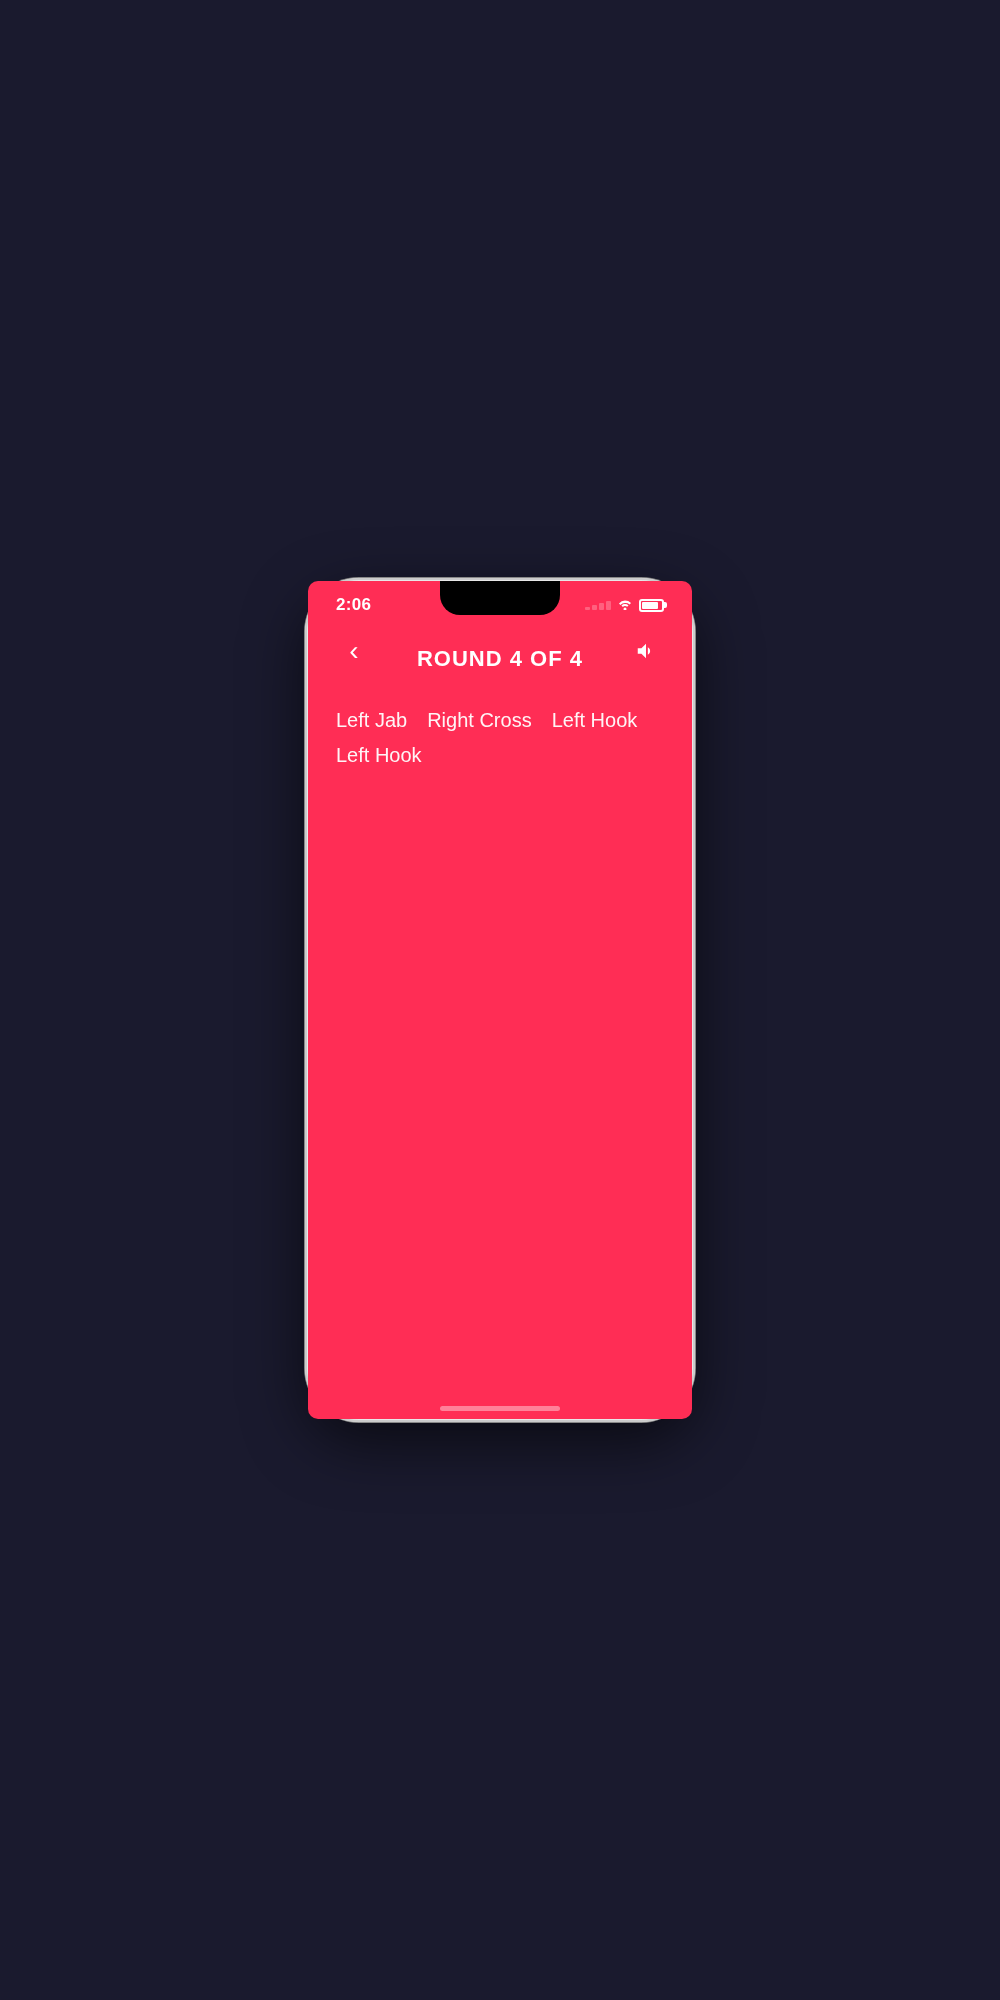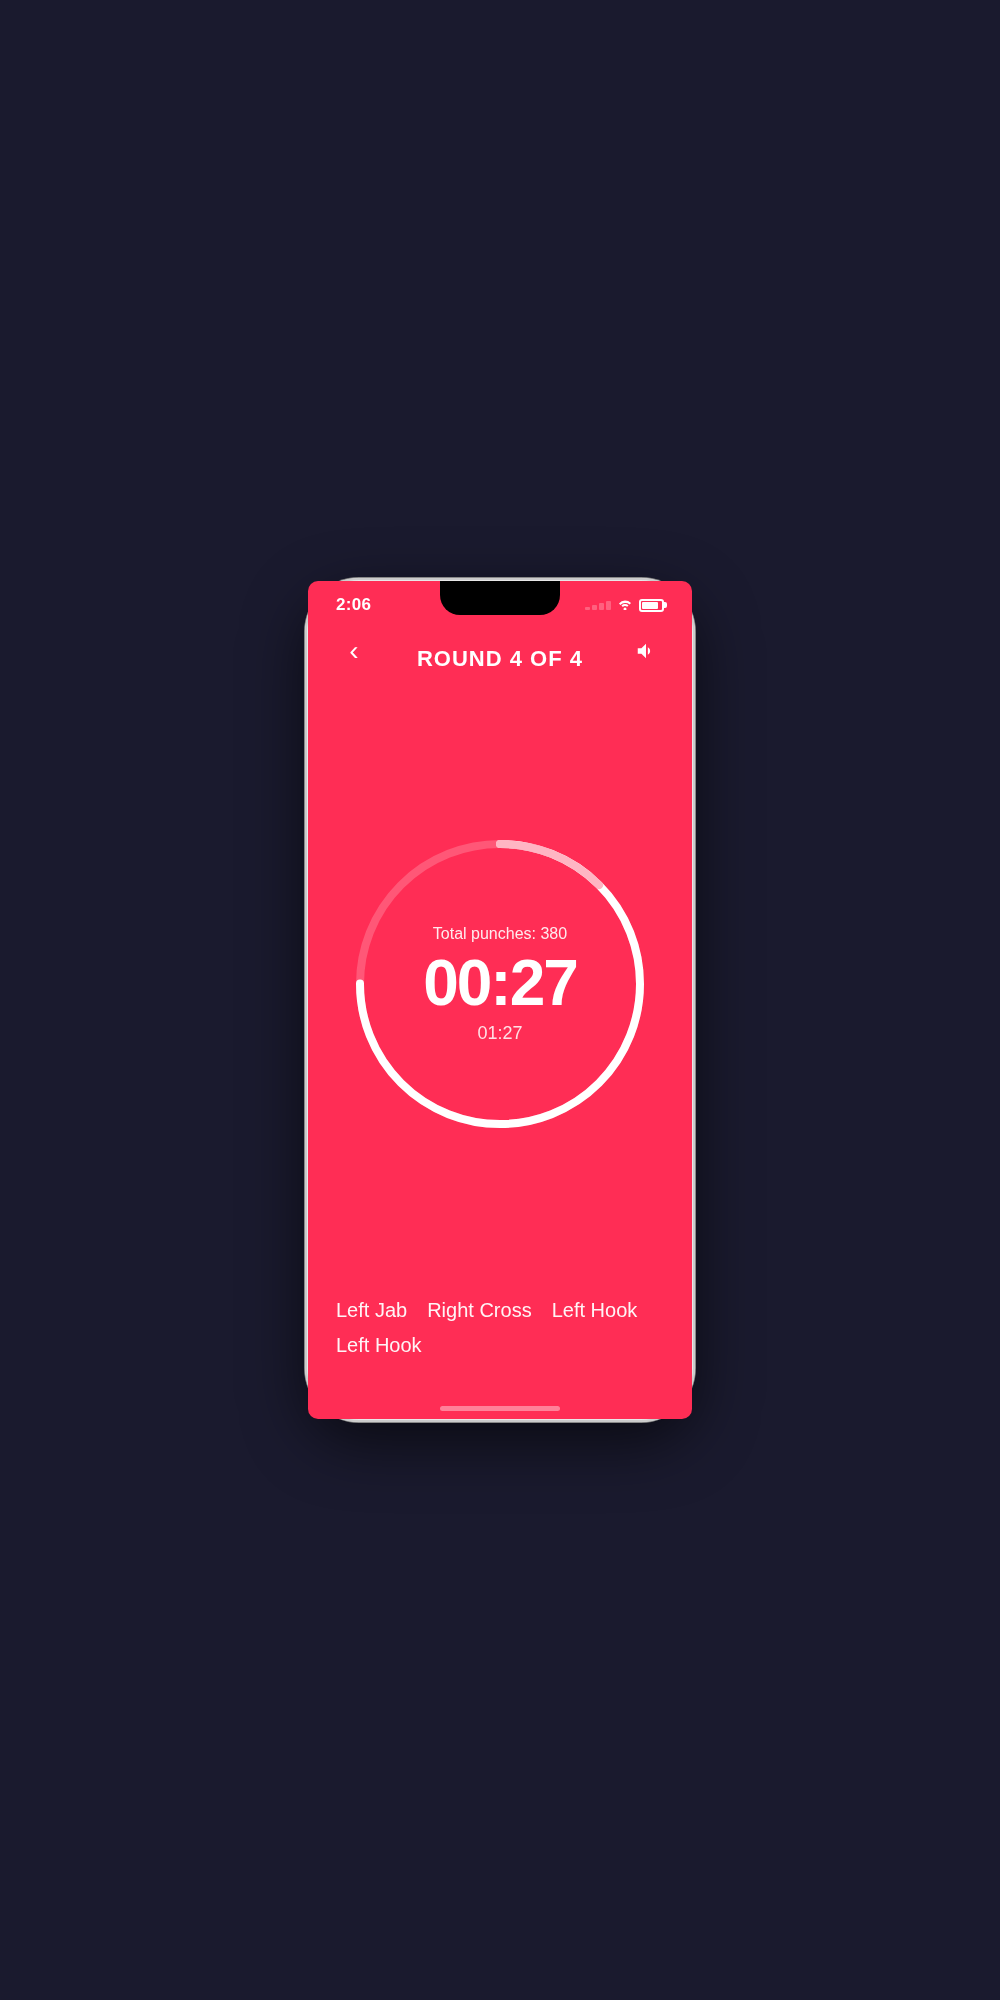--- a/index.html
+++ b/index.html
@@ -296,34 +296,20 @@
     <div class="header">
       <div class="back-btn">‹</div>
       <div class="header-title">ROUND 4 OF 4</div>
       <div class="sound-btn">
         <svg width="22" height="22" viewBox="0 0 24 24" fill="white">
           <path d="M3 9v6h4l5 5V4L7 9H3zm13.5 3c0-1.77-1.02-3.29-2.5-4.03v8.05c1.48-.73 2.5-2.25 2.5-4.02z"></path>
         </svg>
       </div>
     </div>
 
-    <div class="timer-container">
-      <div class="circle-wrapper">
-        <svg class="circle-svg">
-          <circle class="circle-bg" cx="150" cy="150" r="140"></circle>
-          <circle class="circle-progress" cx="150" cy="150" r="140"></circle>
-          <circle class="circle-accent" cx="150" cy="150" r="140"></circle>
-        </svg>
-        <div class="timer-center">
-          <div class="total-punches">Total punches: 380</div>
-          <div class="timer-display">00:27</div>
-          <div class="elapsed-time">01:27</div>
-        </div>
-      </div>
-    </div>
 
     <div class="combo-area">
       <div class="combo-row">
         <span class="combo-item">Left Jab</span>
         <span class="combo-item">Right Cross</span>
         <span class="combo-item">Left Hook</span>
       </div>
       <div class="combo-row">
         <span class="combo-item">Left Hook</span>
       </div>

